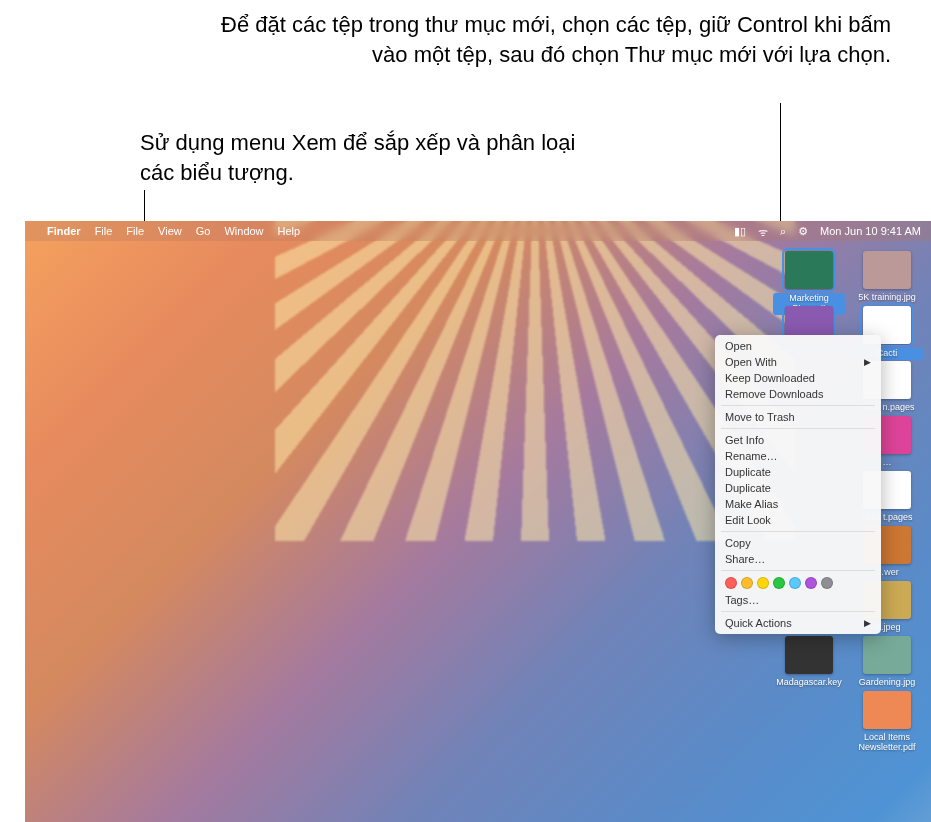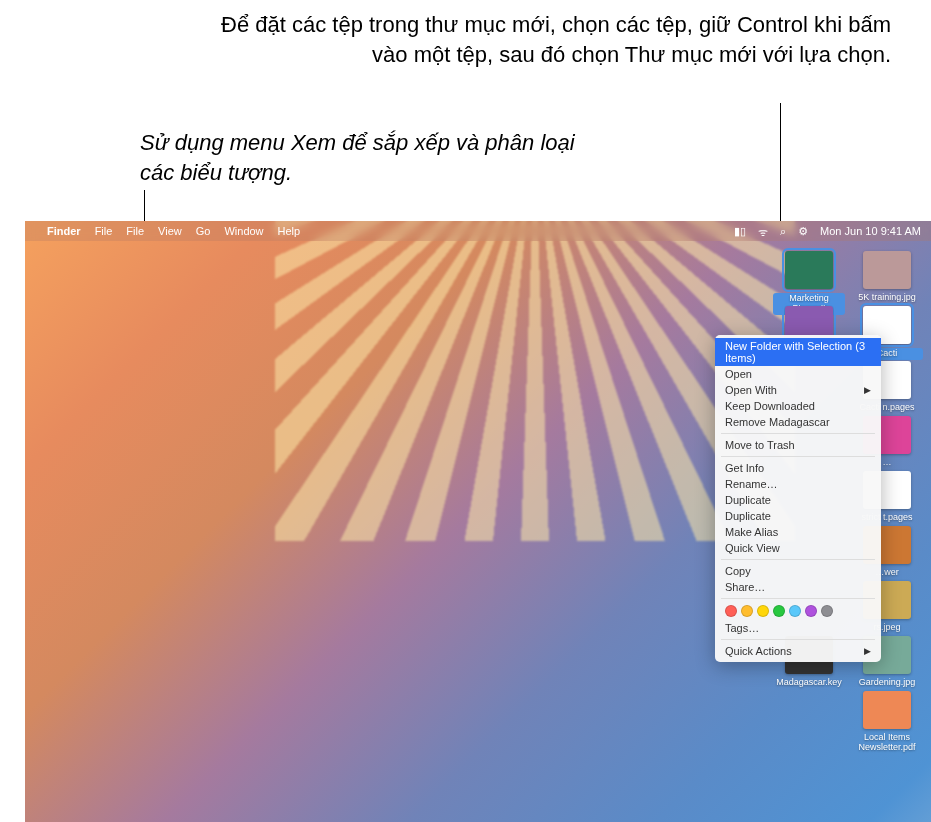--- a/index.html
+++ b/index.html
@@ -116,21 +116,21 @@
 }
 .dock .sep-dock { width: 1px; height: 36px; background: rgba(0,0,0,0.2); margin: 0 3px; }
 .lbl { display: block; word-wrap: break-word; line-height: 1.1; }
 </style>
 </head>
 <body>
 
 <div class="callout" style="top:10px; right:40px; width:680px;">
   <span>Để đặt các tệp trong thư mục mới, chọn các tệp, giữ Control khi bấm vào một tệp, sau đó chọn Thư mục mới với lựa chọn.</span>
 </div>
-<div class="callout" style="top:128px; left:140px; width:440px; text-align:left;font-style:italic;">
+<div class="callout" style="top:128px; left:140px; width:440px; text-align:left;">
   <span>Sử dụng menu Xem để sắp xếp và phân loại các biểu tượng.</span>
 </div>
 <div class="callout-line" style="top:190px; left:144px; height:40px;"></div>
 <div class="callout-line" style="top:103px; left:780px; height:228px;"></div>
 
 <div class="desktop">
   <div class="rays"></div>
 
   <div class="menubar">
     <span class="apple"></span>
@@ -195,35 +195,32 @@
         <div class="thumb" style="background: rgb(119, 170, 153);"></div>
         <span class="lbl">Gardening.jpg</span>
       </div>
       <div class="di" style="right: 8px; top: 470px; position: absolute;">
         <div class="thumb" style="background: rgb(238, 136, 85);"></div>
         <span class="lbl">Local Items Newsletter.pdf</span>
       </div>
     </div>
 
   <div class="ctxmenu" id="ctx">
-      <div class="item hl">
-        <span>New Folder with Selection (3 Items)</span>
-      </div>
       <div class="item">
         <span>Open</span>
       </div>
       <div class="item">
         <span>Open With</span>
         <span class="arrow">▶</span>
       </div>
       <div class="item">
         <span>Keep Downloaded</span>
       </div>
       <div class="item">
-        <span>Remove Madagascar</span>
+        <span>Remove Downloads</span>
       </div>
       <div class="sep"></div>
       <div class="item">
         <span>Move to Trash</span>
       </div>
       <div class="sep"></div>
       <div class="item">
         <span>Get Info</span>
       </div>
       <div class="item">
@@ -232,21 +229,21 @@
       <div class="item">
         <span>Duplicate</span>
       </div>
       <div class="item">
         <span>Duplicate</span>
       </div>
       <div class="item">
         <span>Make Alias</span>
       </div>
       <div class="item">
-        <span>Quick View</span>
+        <span>Edit Look</span>
       </div>
       <div class="sep"></div>
       <div class="item">
         <span>Copy</span>
       </div>
       <div class="item">
         <span>Share…</span>
       </div>
       <div class="sep"></div>
       <div class="tags-row">

